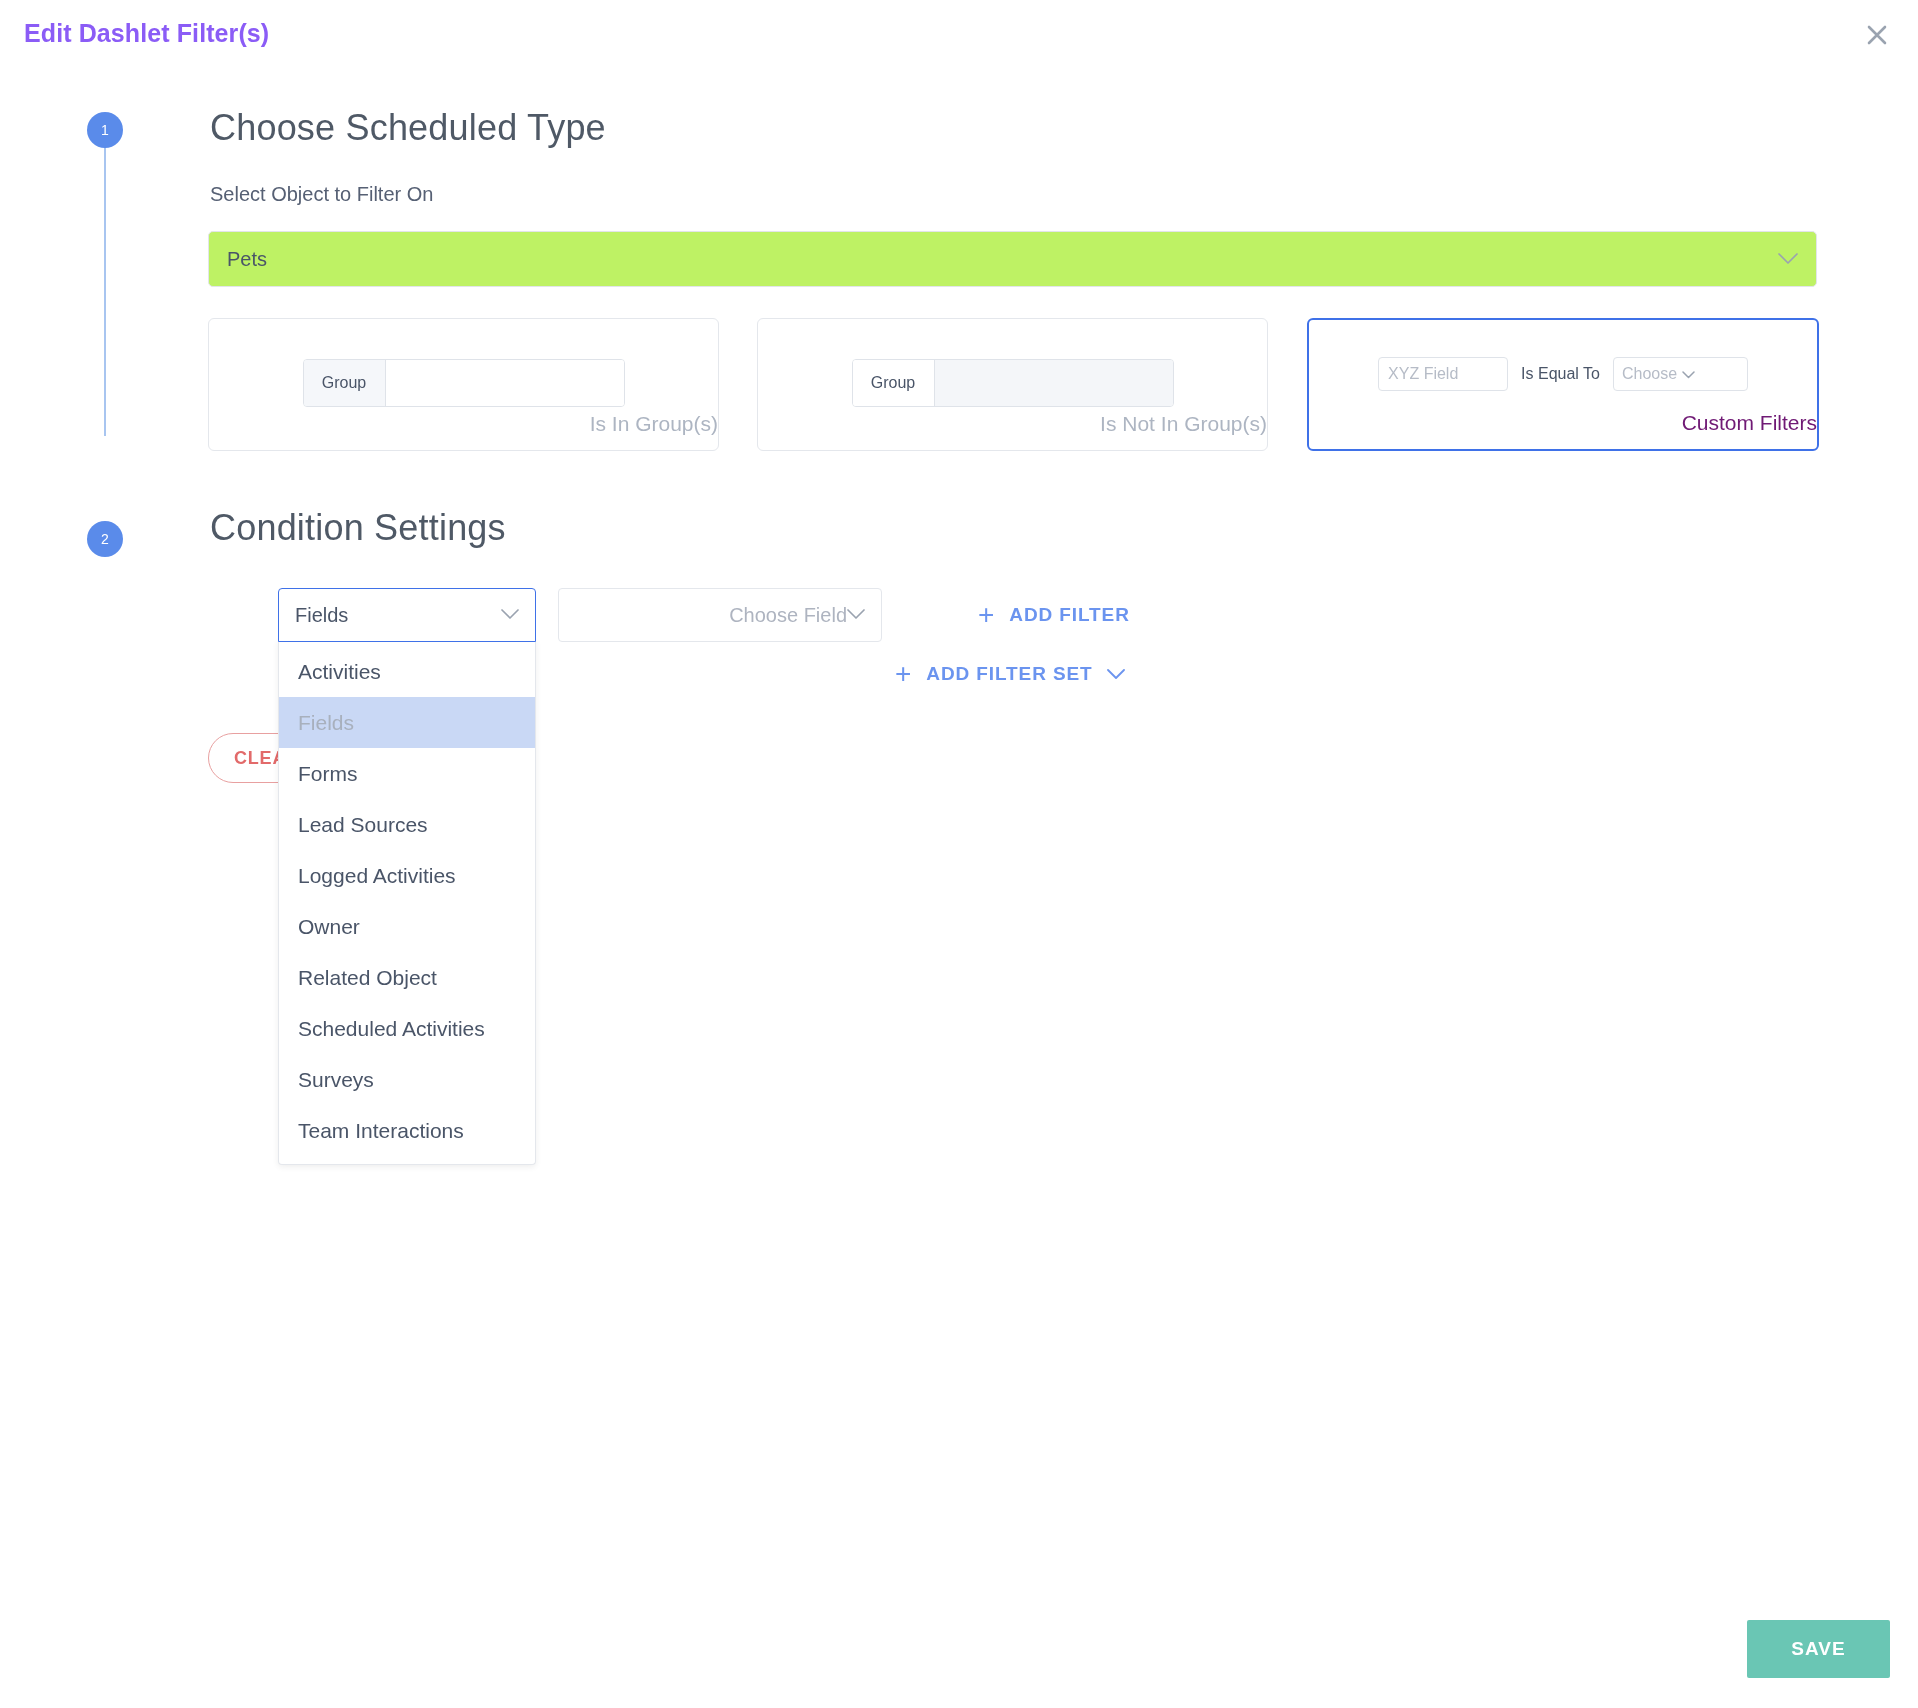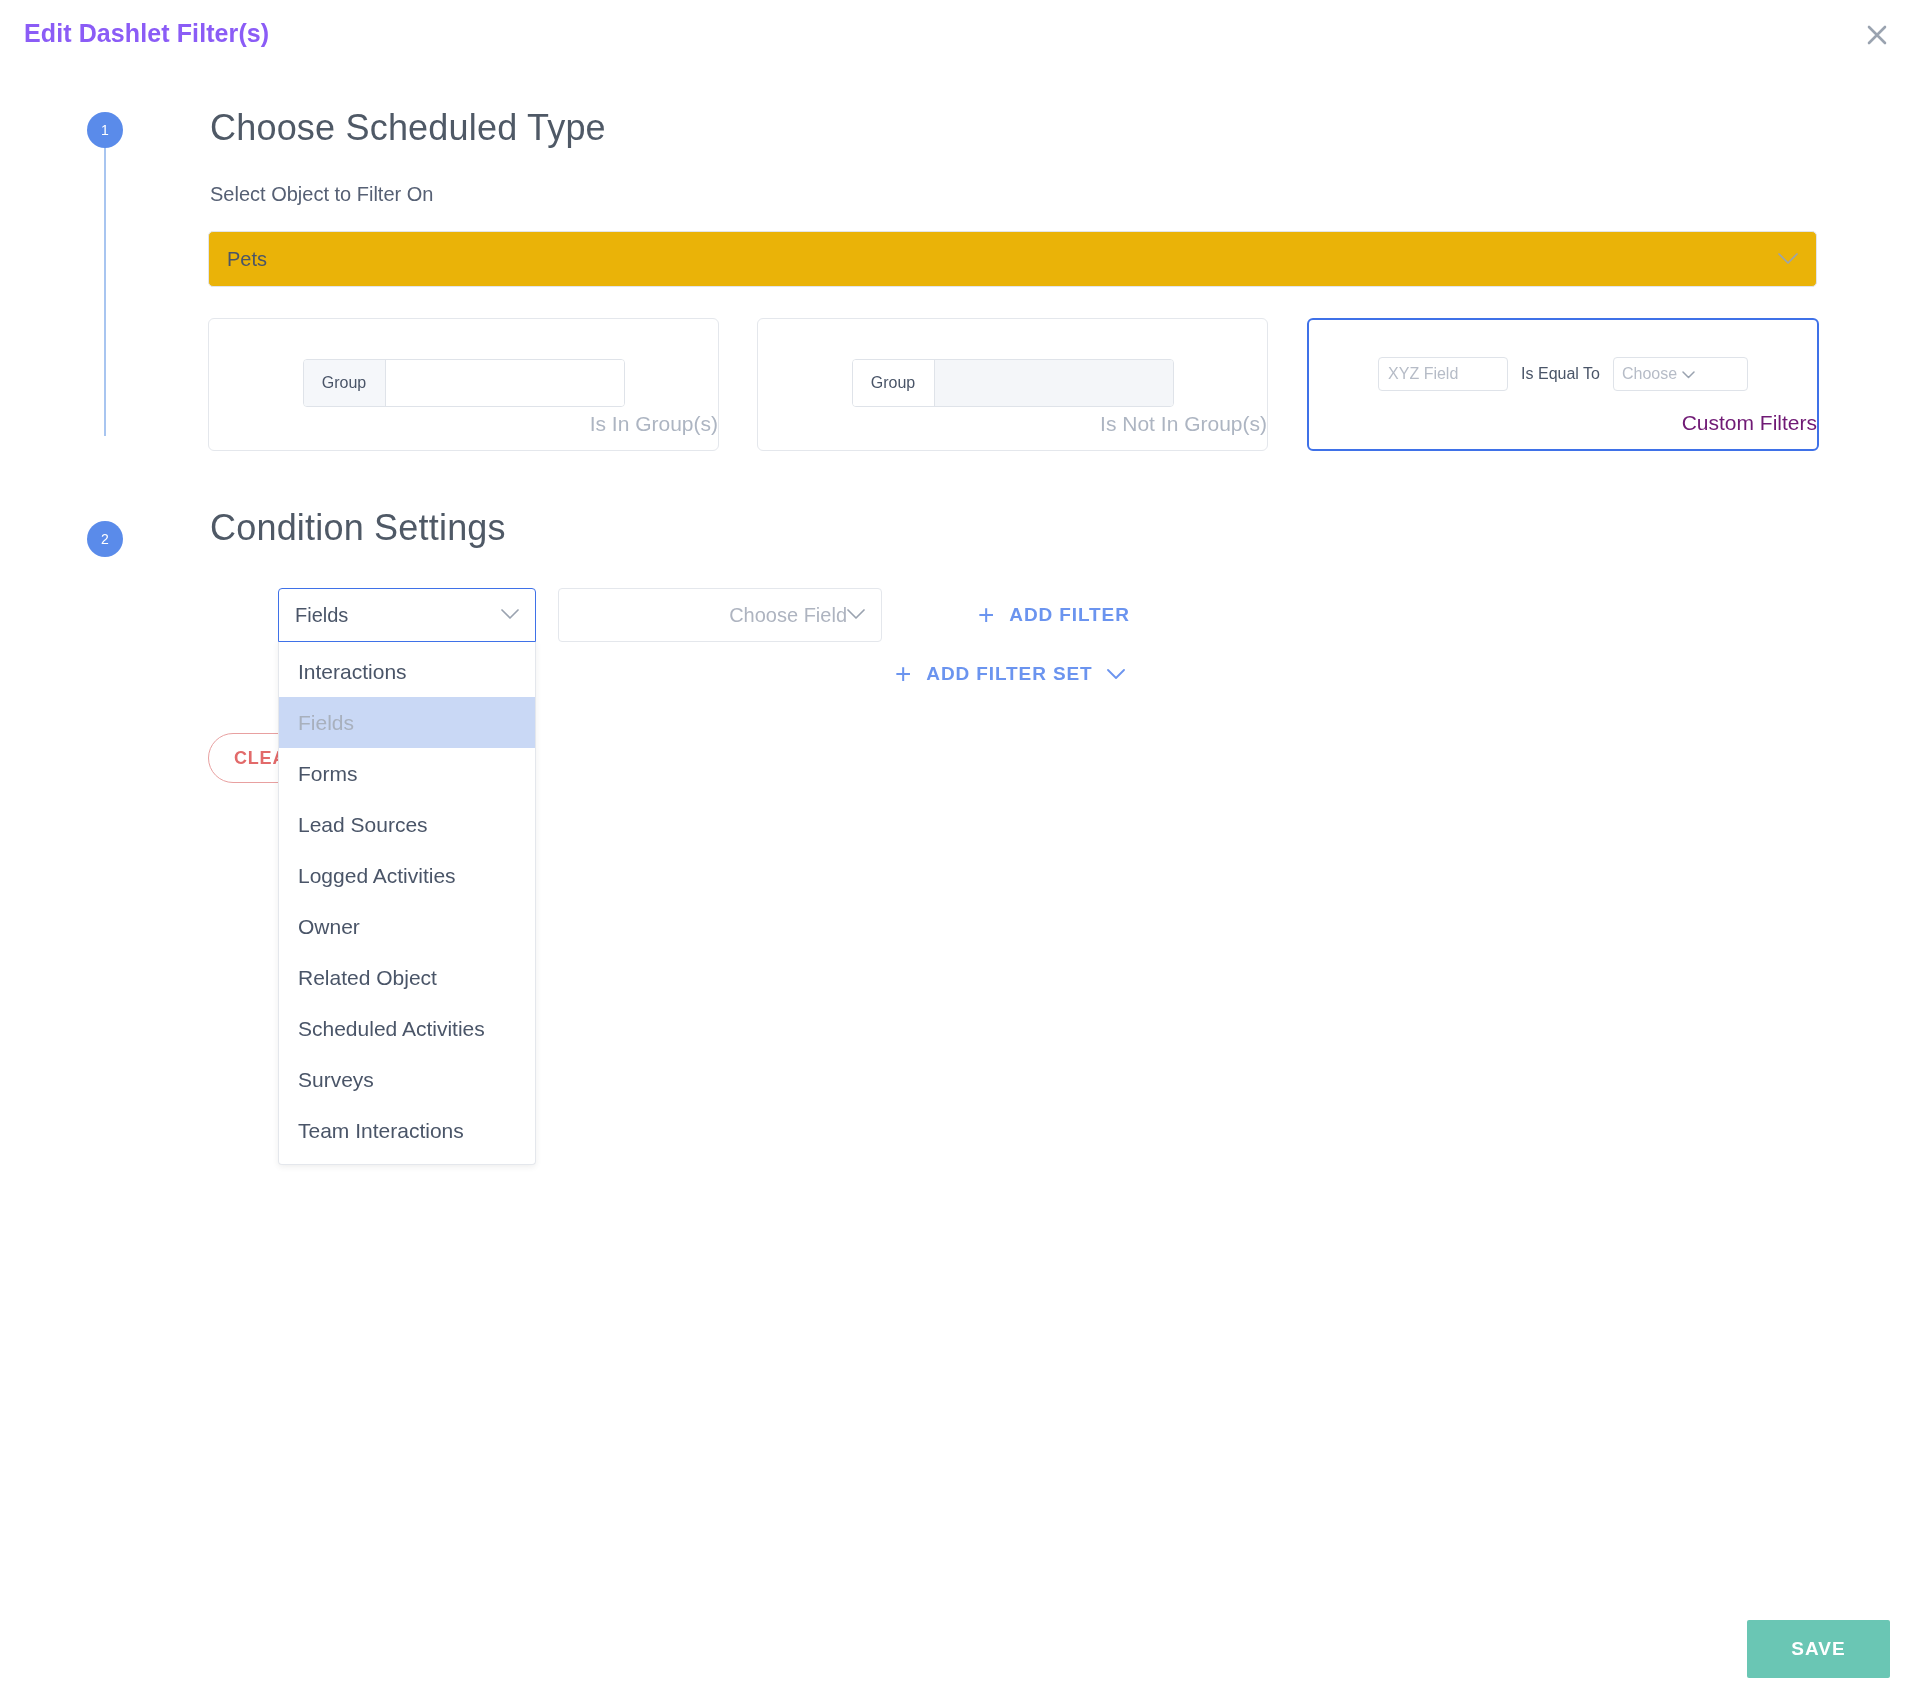--- a/index.html
+++ b/index.html
@@ -96,21 +96,21 @@
 
   
   .object-select {
     position: absolute;
     left: 208px;
     top: 231px;
     width: 1609px;
     height: 56px;
     border: 1px solid #e2e5ea;
     border-radius: 5px;
-    background: #eab308;
+    background: #bef264;
     display: flex;
     align-items: center;
     padding: 0 18px;
     cursor: pointer;
   }
   .object-select .value {
     font-size: 20px;
     color: #4a5568;
     flex: 1;
   }
@@ -484,21 +484,21 @@
     <span class="plus-icon">+</span>
     <span>ADD FILTER SET</span>
     <span>
       <svg width="18" height="11" viewBox="0 0 18 11" aria-hidden="true">
         <path d="M1 1 L9 9 L17 1" stroke="#6b94ef" stroke-width="1.8" fill="none" stroke-linecap="round" stroke-linejoin="round"></path>
       </svg>
     </span>
   </div>
 
   <div class="dropdown" id="dropdown-list">
-      <div class="dropdown-item">Interactions</div>
+      <div class="dropdown-item">Activities</div>
       <div class="dropdown-item selected">Fields</div>
       <div class="dropdown-item">Forms</div>
       <div class="dropdown-item">Lead Sources</div>
       <div class="dropdown-item">Logged Activities</div>
       <div class="dropdown-item">Owner</div>
       <div class="dropdown-item">Related Object</div>
       <div class="dropdown-item">Scheduled Activities</div>
       <div class="dropdown-item">Surveys</div>
       <div class="dropdown-item">Team Interactions</div>
     </div>

